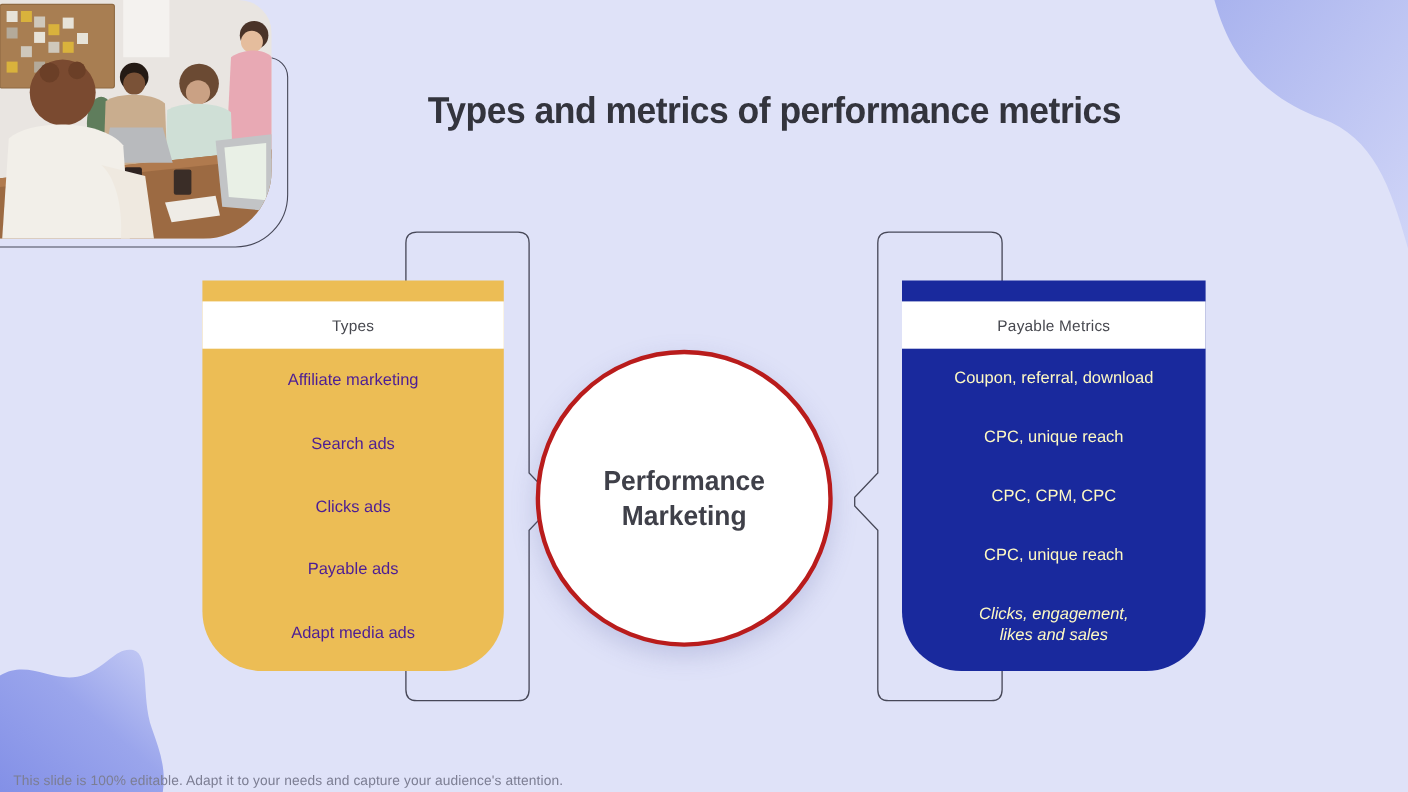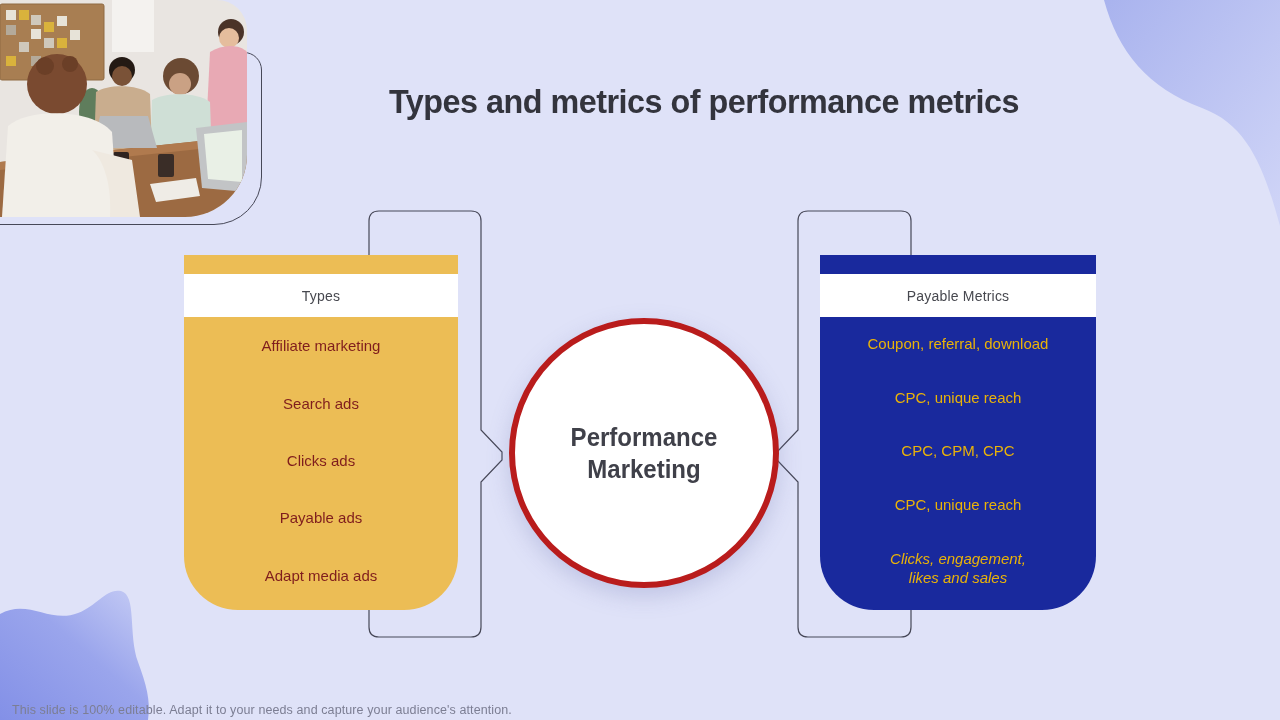--- a/index.html
+++ b/index.html
@@ -35,28 +35,28 @@
   .card-band {
     position:absolute; left:0; top:19px; width:100%; height:43px; background:#ffffff;
     display:flex; align-items:center; justify-content:center;
   }
   .card-band .band-label { font-size:14px; font-weight:normal; color:#47484f; letter-spacing:0.2px; }
   .card-items {
     position:absolute; left:0; top:62px; bottom:6px; width:100%;
     display:flex; flex-direction:column; justify-content:space-around; align-items:center;
   }
   .card-items .item { font-size:15px; text-align:center; line-height:19px; padding:0 20px; }
-  .card.types .item   { color:#7f1d1d; }
-  .card.metrics .item { color:#eab308; }
+  .card.types .item   { color:#4c1d95; }
+  .card.metrics .item { color:#fef9c3; }
   .item.narrow { max-width:208px;font-style:italic; }
 
   
   .center-node {
-    position:absolute; left:509px; top:318px; width:270px; height:270px;
-    background:#ffffff; border:6px solid #b91c1c; border-radius:50%;
+    position:absolute; left:487px; top:318px; width:270px; height:270px;
+    background:#ffffff; border:4px solid #b91c1c; border-radius:50%;
     display:flex; align-items:center; justify-content:center;
     box-shadow:0 8px 22px rgba(110,120,175,0.28);
   }
   .center-node .center-label {
     width:190px; text-align:center; font-size:25px; font-weight:bold;
     color:#3f4049; line-height:32px; transform:scaleX(0.96);
   }
 
   
   .footer-note {

